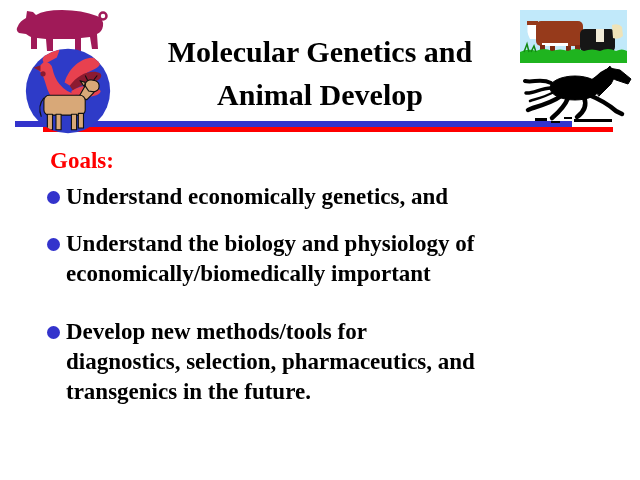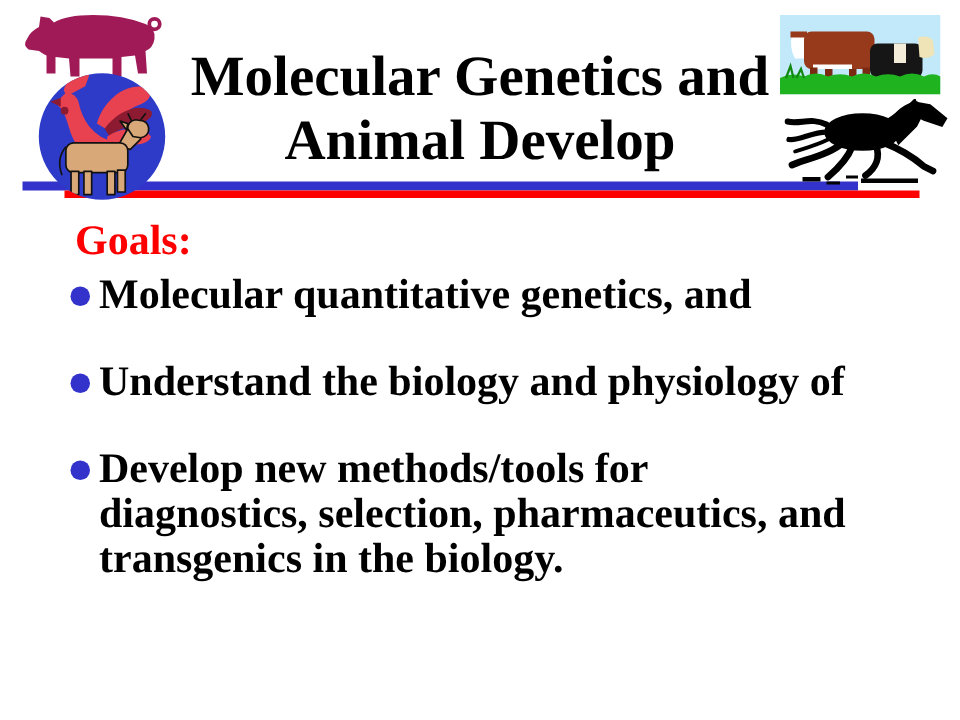--- a/index.html
+++ b/index.html
@@ -4,21 +4,21 @@
 <style>
   html,body { margin:0; padding:0; background:#fff; }
   .slide {
     position:relative; width:640px; height:480px; background:#fff;
     overflow:hidden; font-family:"Liberation Serif","DejaVu Serif",serif;
   }
 
   
   .title {
     position:absolute; left:100px; top:30px; width:440px;
-    text-align:center; font-size:38px; font-weight:bold;
+    text-align:center; font-size:30px; font-weight:bold;
     line-height:43px; color:#000;
   }
 
   
   .divider-blue { position:absolute; left:15px; top:121px; width:557px; height:6px; background:#3333CC; z-index:1; }
   .divider-red  { position:absolute; left:43px; top:127px; width:570px; height:5px; background:#FF0000; z-index:1; }
 
   
   .logo-pig    { position:absolute; left:14px;  top:5px;  z-index:2; }
   .logo-circle { position:absolute; left:24px;  top:48px; z-index:2; }
@@ -26,26 +26,26 @@
   .horse       { position:absolute; left:523px; top:66px; z-index:2; }
   .dash { position:absolute; background:#000; z-index:2; }
   .d1 { left:535px; top:118px; width:12px; height:3px; }
   .d2 { left:551px; top:121px; width:9px;  height:2px; }
   .d3 { left:564px; top:117px; width:8px;  height:2px; }
   .d4 { left:574px; top:119px; width:38px; height:3px; }
 
   
   .body-block {
     position:absolute; left:47px; top:146px; width:580px;
-    font-size:28px; font-weight:bold; line-height:30px; color:#000; z-index:3;
+    font-size:23px; font-weight:bold; line-height:30px; color:#000; z-index:3;
   }
   .goals { color:#FF0000; padding-left:3px; white-space:nowrap; }
   .bullet { position:relative; padding-left:19px; }
   .b1 { margin-top:6px; }
-  .b2 { margin-top:28px; }
+  .b2 { margin-top:17px; }
   .b3 { margin-top:28px; }
   .dot {
     position:absolute; left:0; top:9px; width:13px; height:13px;
     border-radius:50%; background:#3333CC;
   }
   .bl { white-space:nowrap; }
 </style>
 </head>
 <body>
 
@@ -141,29 +141,30 @@
   <h1 class="title" style="margin:0; font-weight:bold;">
     <div>Molecular Genetics and</div>
     <div>Animal Develop</div>
   </h1>
 
   <div class="body-block">
     <div class="goals">Goals:</div>
 
     <div class="bullet b1">
       <span class="dot"></span>
-      <div class="bl">Molecular quantitative genetics, and</div>
+      <div class="bl">Understand economically genetics, and</div>
     </div>
 
     <div class="bullet b2">
       <span class="dot"></span>
       <div class="bl">Understand the biology and physiology of</div>
+      <div class="bl">economically/biomedically important</div>
     </div>
 
     <div class="bullet b3">
       <span class="dot"></span>
       <div class="bl">Develop new methods/tools for</div>
       <div class="bl">diagnostics, selection, pharmaceutics, and</div>
-      <div class="bl">transgenics in the biology.</div>
+      <div class="bl">transgenics in the future.</div>
     </div>
   </div>
 
 </div>
 
 </body></html>

